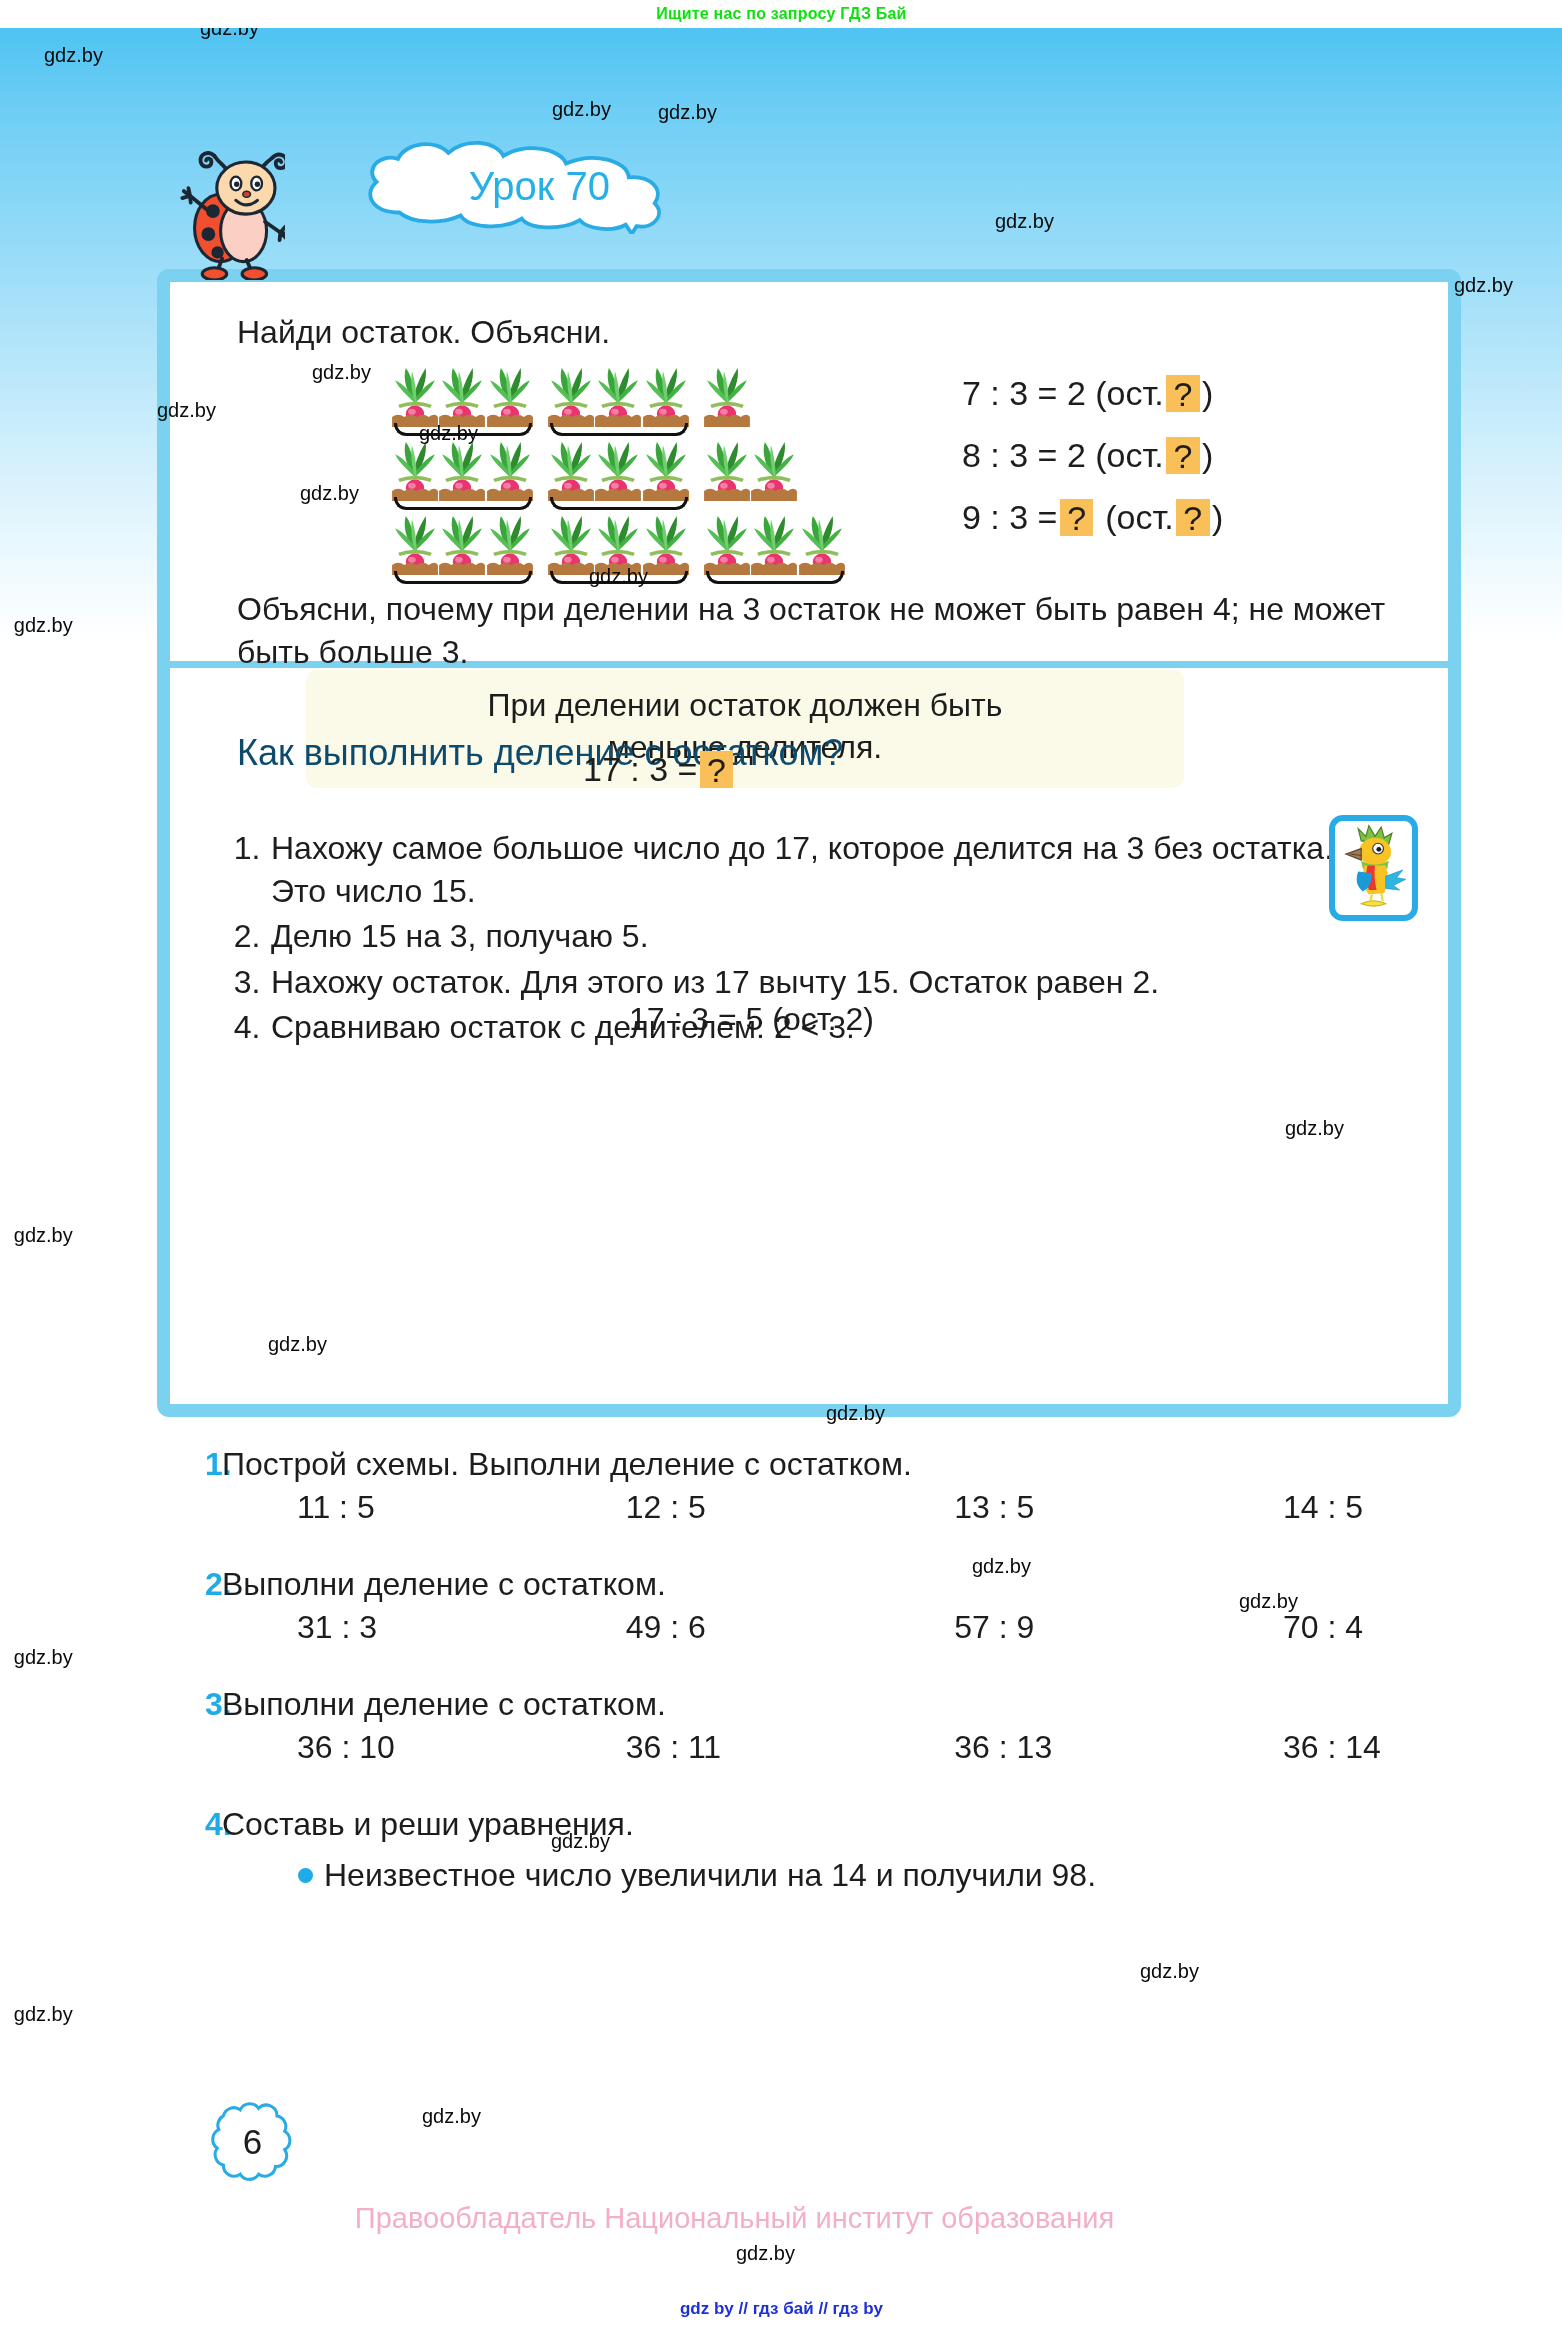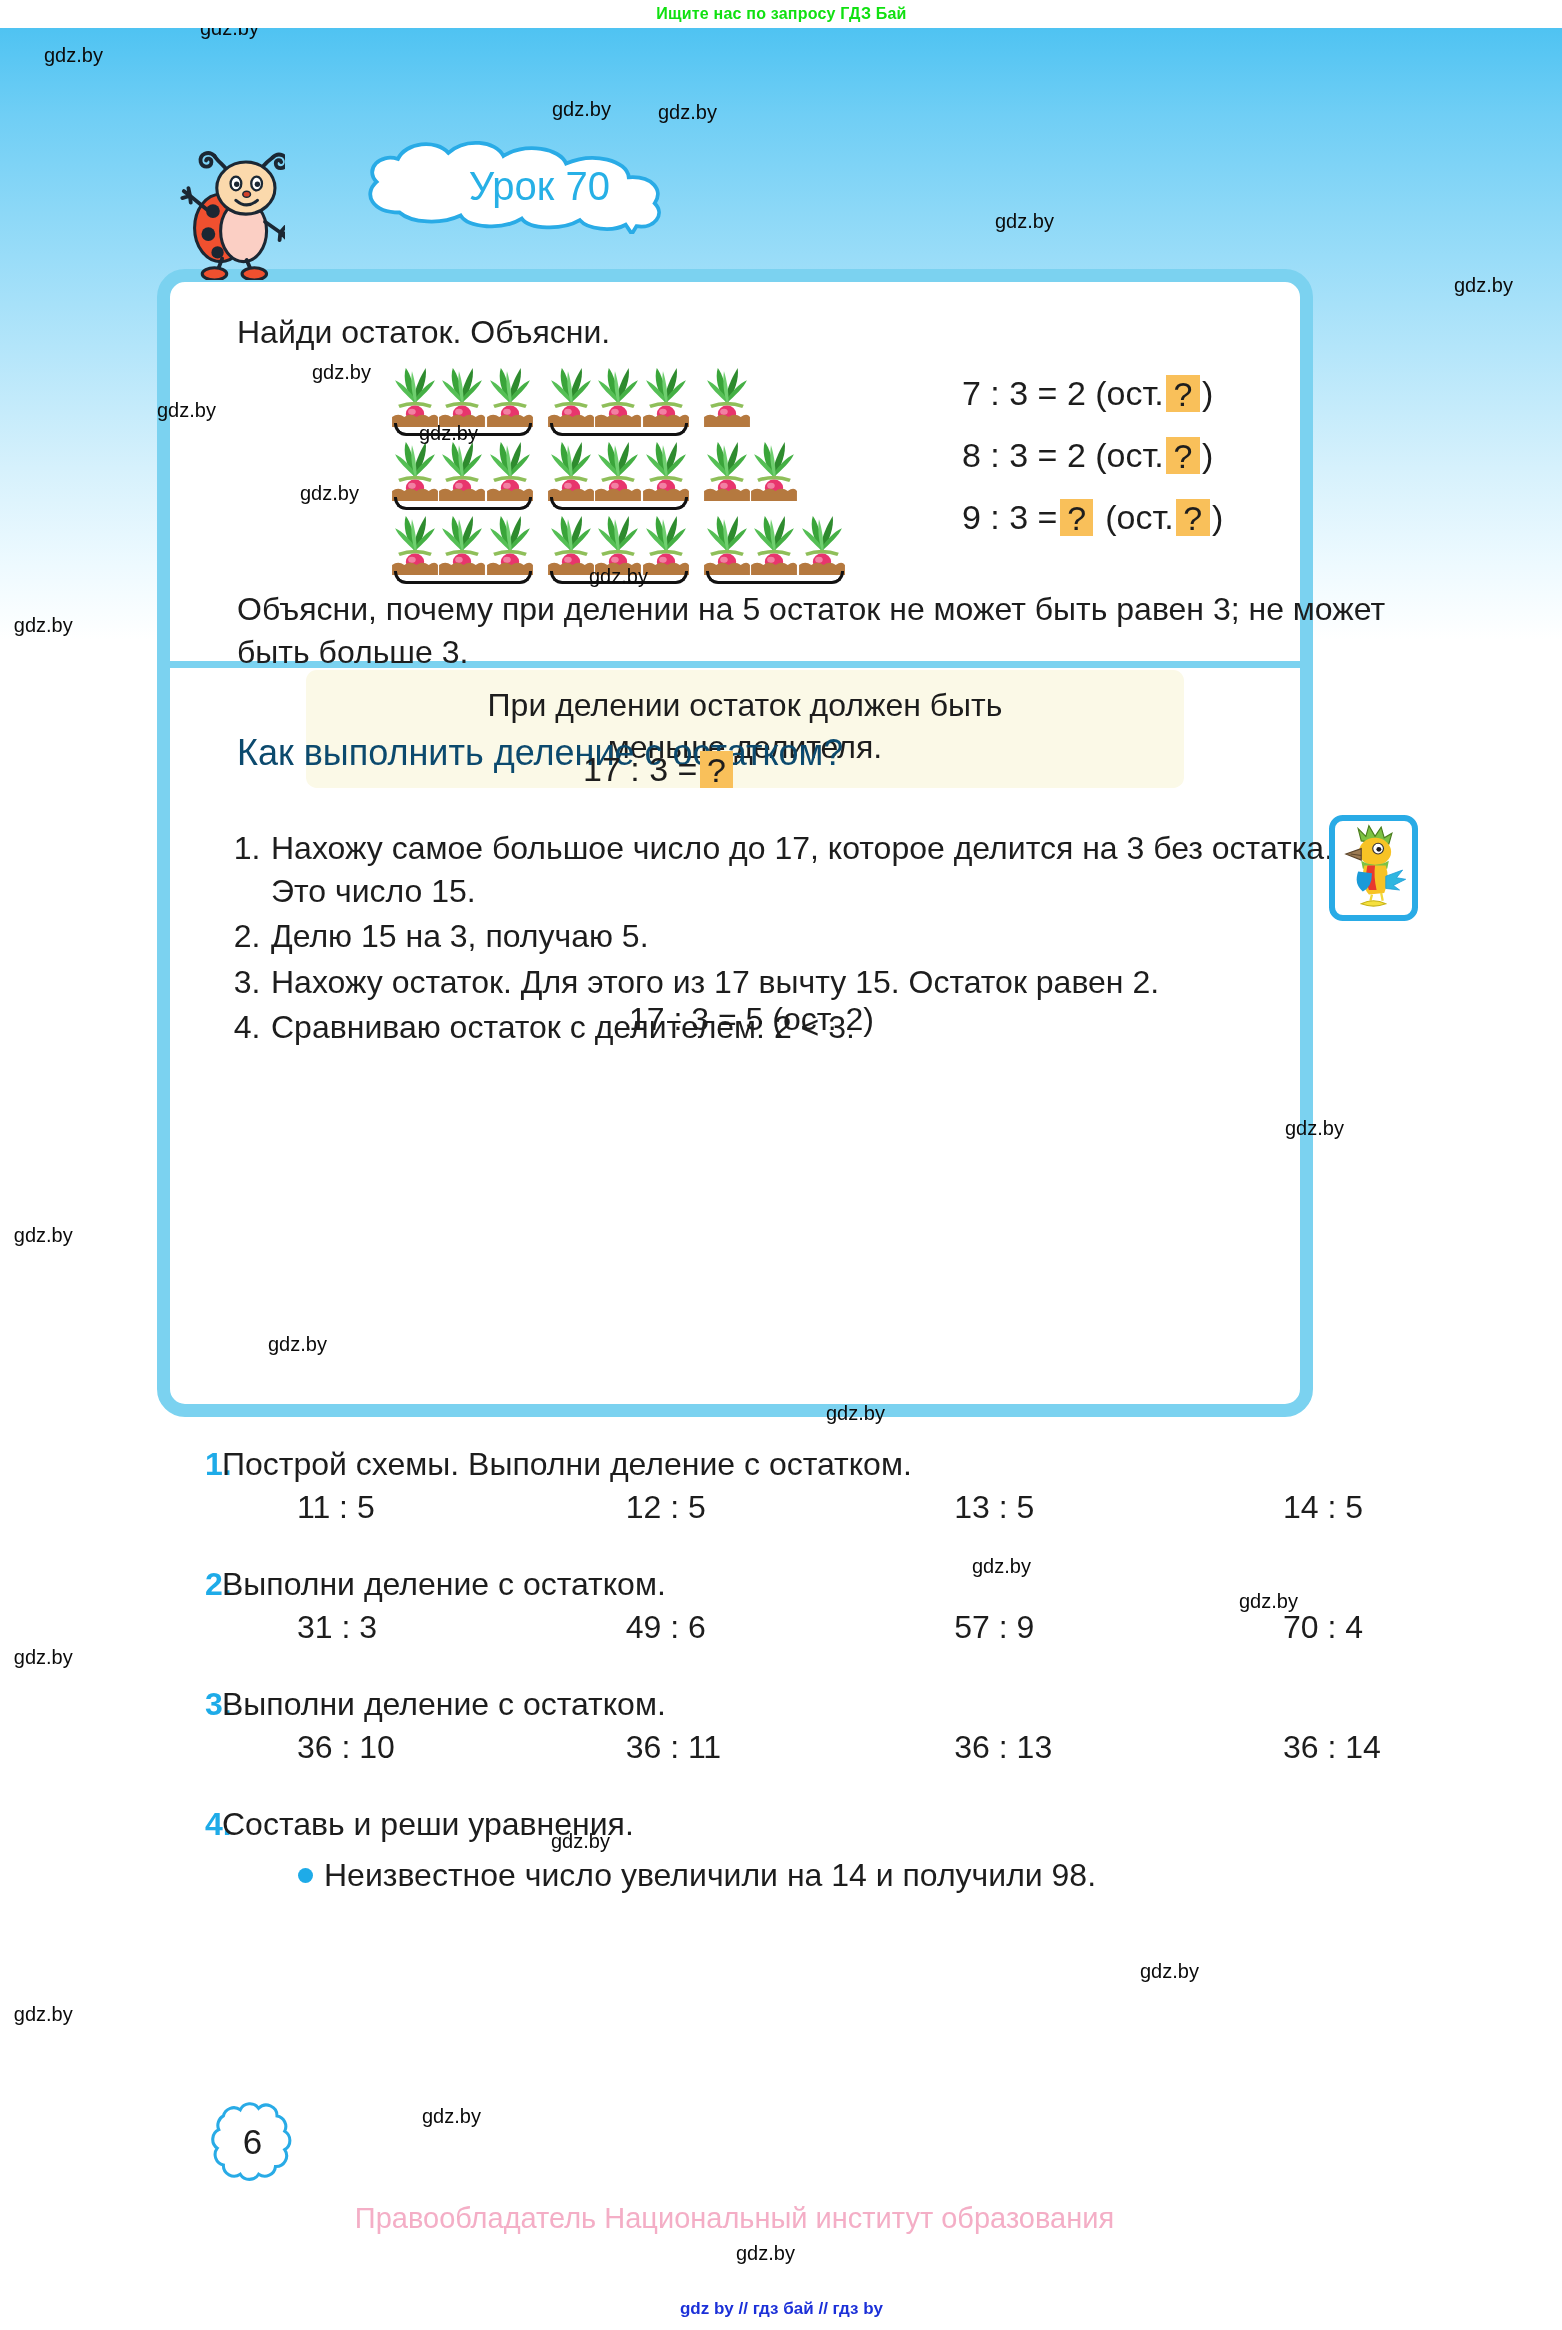--- a/index.html
+++ b/index.html
@@ -98,24 +98,24 @@
     font-size: 40px;
     font-weight: normal;
     padding-left: 10.7px;
     box-sizing: border-box;
   }
 
   
   #main-panel {
     position: absolute;
     left: 157px; top: 269px;
-    width: 1156px; height: 1148px;
+    width: 1304px; height: 1148px;
     background: #ffffff;
     border: 13.8px solid #7bd2f0;
-    border-radius: 28px;
+    border-radius: 12px;
     box-sizing: border-box;
     z-index: 10;
   }
   .panel-inner {
     position: absolute;
     left: 0; top: 0;
     width: 100%; height: 100%;
   }
   #panel-divider {
     position: absolute;
@@ -785,21 +785,21 @@
       <div class="eqline">
         <span>9 : 3 =</span>
         <span class="q-box">?</span>
         <span>&nbsp;</span>
         <span>(ост.</span>
         <span class="q-box">?</span>
         <span>)</span>
       </div>
     </div>
 
-    <div id="explain-a">Объясни, почему при делении на 5 остаток не может быть равен 3; не может быть больше 3.</div>
+    <div id="explain-a">Объясни, почему при делении на 3 остаток не может быть равен 4; не может быть больше 3.</div>
 
     <div id="rule-box">
       <div>При делении остаток должен быть</div>
       <div>меньше делителя.</div>
     </div>
 
     <div id="headline-b">Как выполнить деление с остатком?</div>
 
     <div id="expr-b">
       <span>17 : 3 =</span>

